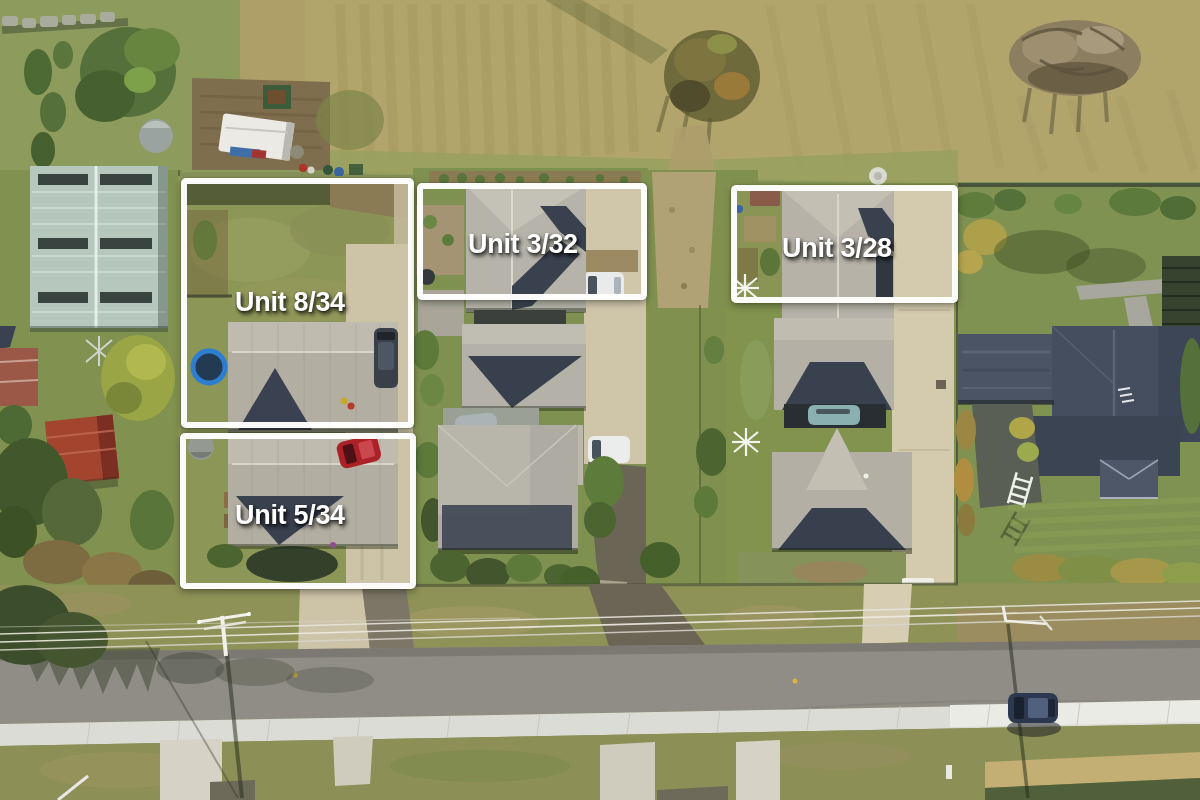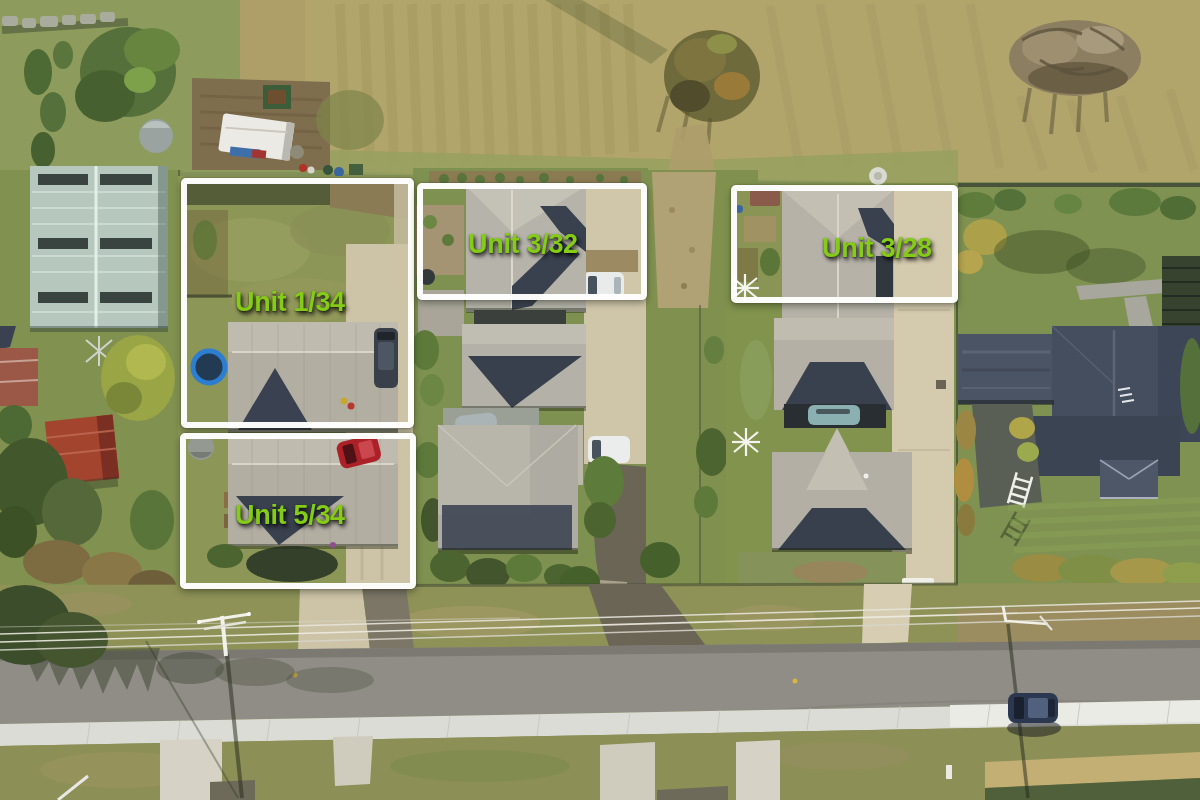--- a/index.html
+++ b/index.html
@@ -7,21 +7,21 @@
     position:relative;width:1200px;height:800px;overflow:hidden;
     font-family:"Liberation Sans", sans-serif;
   }
   .scene svg{position:absolute;inset:0;display:block;}
   .bbox{
     position:absolute;border:6px solid rgba(255,255,255,0.97);
     border-radius:5px;box-sizing:border-box;
     box-shadow:0 3px 7px rgba(20,25,15,0.40), 0 0 2px rgba(0,0,0,0.35);
   }
   .unit-label{
-    position:absolute;color:#84cc16;font-weight:700;font-size:27px;
+    position:absolute;color:#ffffff;font-weight:700;font-size:27px;
     letter-spacing:-0.3px;white-space:nowrap;
     text-shadow:2px 3px 4px rgba(0,0,0,0.85), 0 1px 2px rgba(0,0,0,0.55);
     z-index:30;
   }
   .bbox{z-index:20;}
 </style>
 </head>
 <body>
 
 <div class="scene">
@@ -639,18 +639,18 @@
     <rect x="1048" y="699" width="7" height="18" rx="2" fill="#1d2636"></rect>
   </g>
 
 </svg>
 
 <div class="bbox" style="left:181px;top:178px;width:233px;height:250px;"></div>
 <div class="bbox" style="left:180px;top:433px;width:236px;height:156px;"></div>
 <div class="bbox" style="left:417px;top:183px;width:230px;height:117px;"></div>
 <div class="bbox" style="left:731px;top:185px;width:227px;height:118px;"></div>
 
-<div class="unit-label" style="left:235px;top:287px;">Unit 1/34</div>
+<div class="unit-label" style="left:235px;top:287px;">Unit 8/34</div>
 <div class="unit-label" style="left:235px;top:500px;">Unit 5/34</div>
 <div class="unit-label" style="left:468px;top:229px;">Unit 3/32</div>
-<div class="unit-label" style="left:782px;top:233px;padding-left:40px;">Unit 3/28</div>
+<div class="unit-label" style="left:782px;top:233px;">Unit 3/28</div>
 
 </div>
 
 </body></html>

